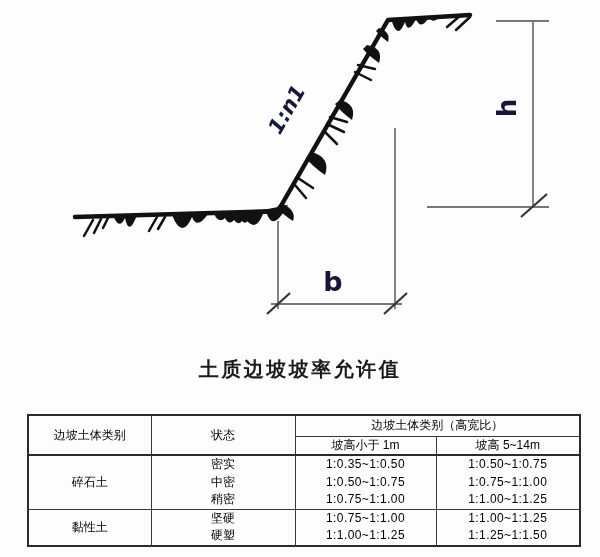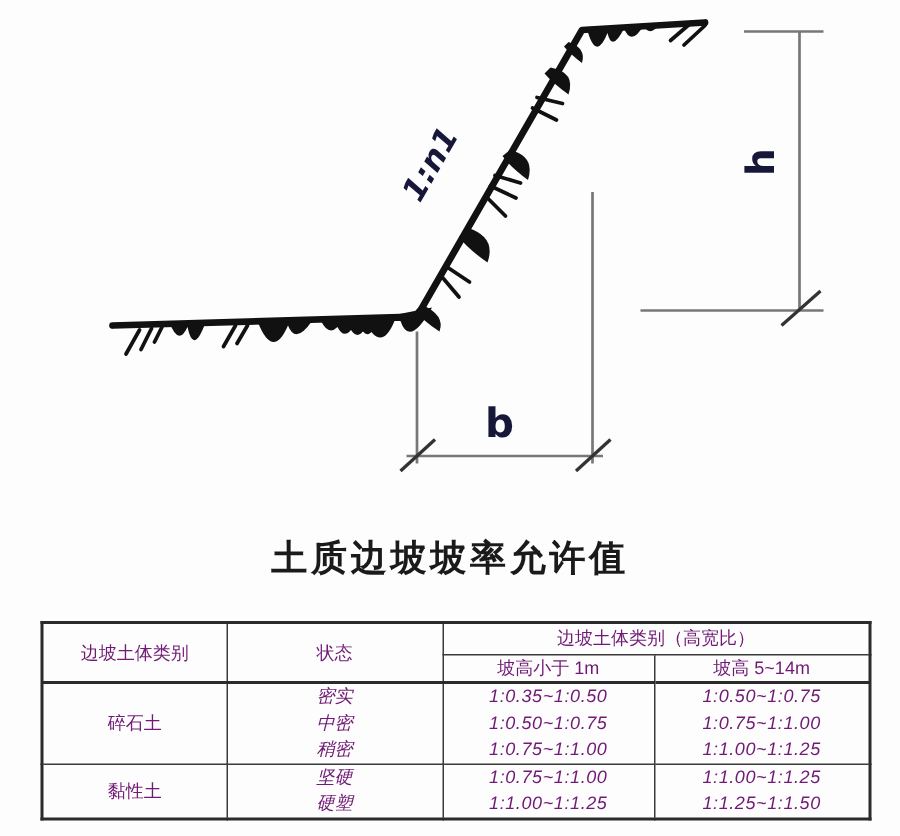--- a/index.html
+++ b/index.html
@@ -8,42 +8,42 @@
     background:#fdfdfd;
     font-family:"Liberation Sans","DejaVu Sans",sans-serif;
     position:relative;
     overflow:hidden;
   }
   .page{position:absolute;left:0;top:0;width:600px;height:557px;}
   .figure-svg{position:absolute;left:0;top:0;}
   .table-title{
     position:absolute;left:0;top:356px;width:600px;
     text-align:center;
-    font-size:24px;font-weight:bold;
+    font-size:20px;font-weight:bold;
     letter-spacing:2.5px;
     color:#1a1a1a;
   }
   table.slope-table{
     position:absolute;left:27px;top:414px;width:552px;
     border-collapse:collapse;table-layout:fixed;
-    color:#701a75;
+    color:#000000;
     border:2px solid #2b2b2b;
   }
   .slope-table th,.slope-table td{
     border:1px solid #3a3a3a;
     text-align:center;vertical-align:middle;
     font-weight:normal;padding:0;
     font-size:12px;
   }
   .hdr1{height:21px;}
   .hdr2{height:19px;}
   .hthick{border-bottom:2px solid #2b2b2b !important;}
   .grp-row-1{height:54px;}
   .grp-row-2{height:37px;}
-  .cell-line{line-height:17.5px;font-size:12px;white-space:nowrap;font-style:italic;}
+  .cell-line{line-height:17.5px;font-size:12px;white-space:nowrap;}
   .val{letter-spacing:0.4px;}
 </style>
 </head>
 <body>
 
 <div class="page">
 
   <svg class="figure-svg" width="600" height="340" viewBox="0 0 600 340">
 
     <g stroke="#111" fill="none" stroke-width="4.5" stroke-linejoin="round" stroke-linecap="round">

